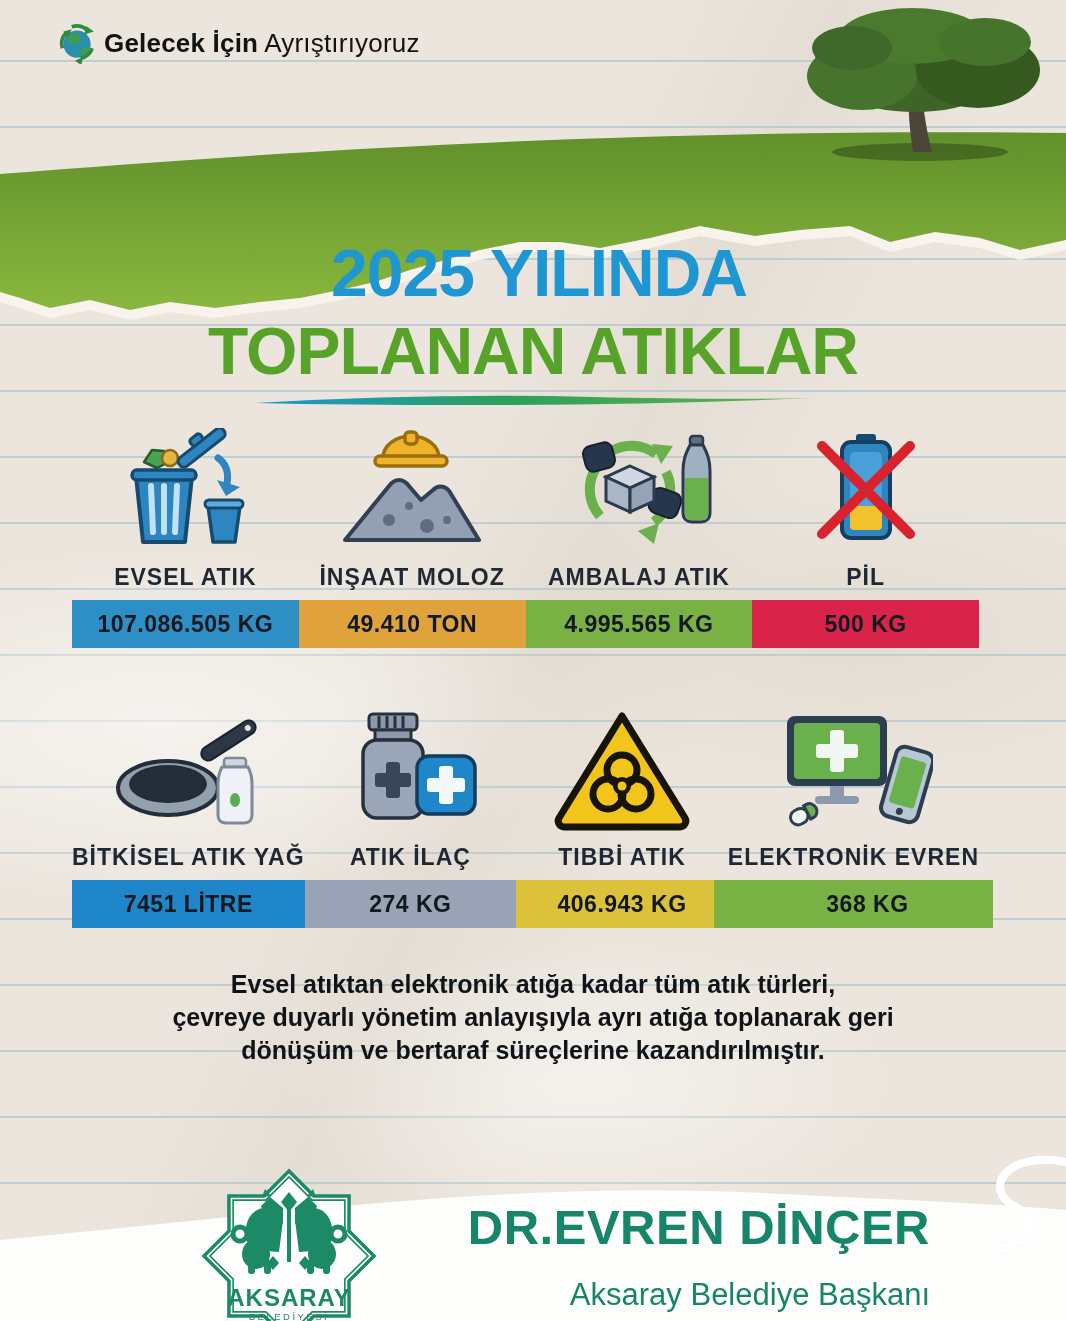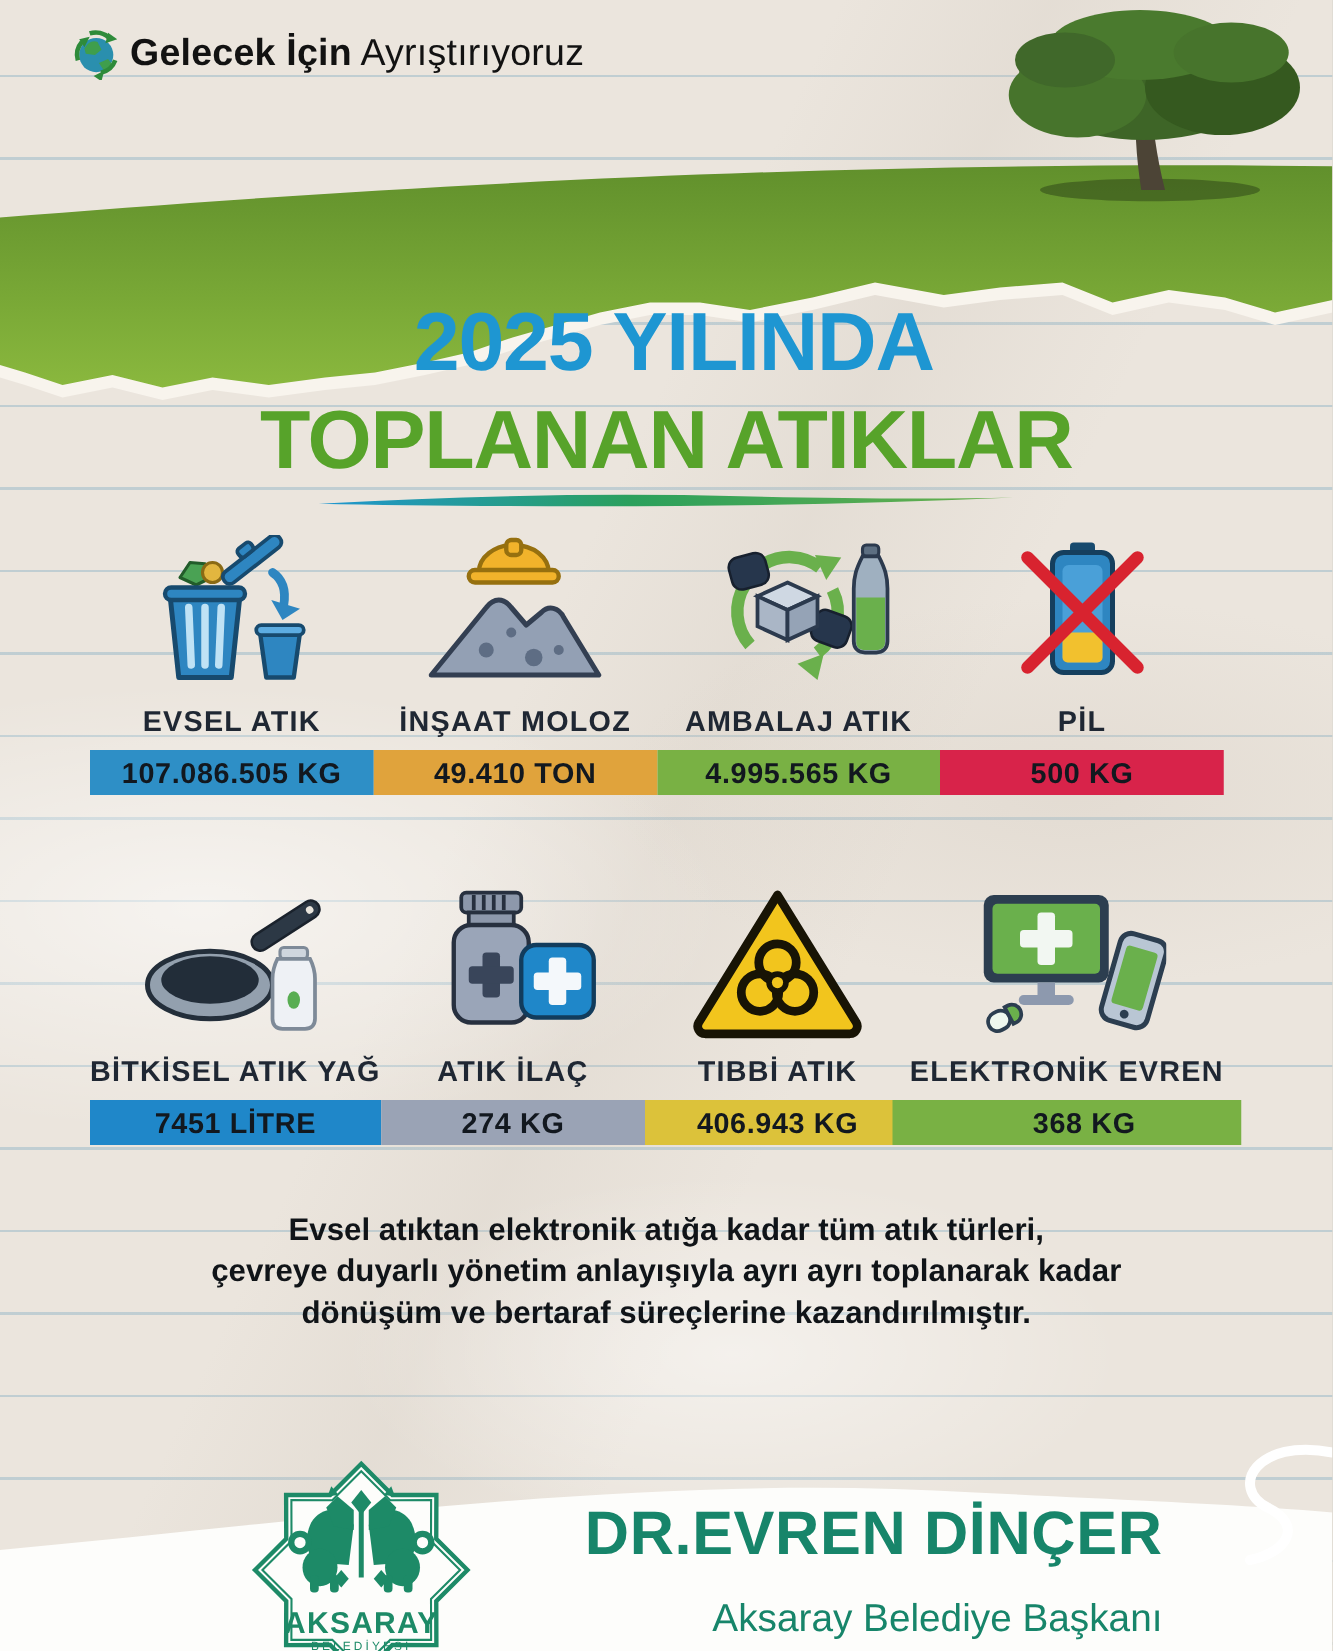--- a/index.html
+++ b/index.html
@@ -16,38 +16,38 @@
       radial-gradient(700px 300px at 15% 55%, rgba(255,255,255,.55), transparent 60%),
       radial-gradient(600px 260px at 80% 48%, rgba(208,198,186,.30), transparent 60%),
       radial-gradient(520px 240px at 55% 82%, rgba(255,255,255,.45), transparent 60%),
       linear-gradient(115deg, transparent 40%, rgba(203,194,183,.22) 50%, transparent 62%);
   }
   .layer{position:absolute; z-index:1;}
   .content{position:absolute; z-index:2;}
 
   
   .brand{left:56px; top:22px; display:flex; align-items:center; gap:6px; color:#121212;}
-  .brand .txt{font-size:30px; letter-spacing:.2px;}
+  .brand .txt{font-size:26px; letter-spacing:.2px;}
   .brand .b{font-weight:bold;}
 
   
   .title{left:0; right:0; text-align:center; font-weight:bold; letter-spacing:-1px; line-height:1;}
   .title1{top:240px; font-size:66px;padding-left:12px;}
   .title2{top:318px; font-size:66px;}
   .swoosh{left:253px; top:392px;}
 
   
   .row{left:0; right:15px; display:grid; grid-template-columns:repeat(4,1fr); padding:0 72px; justify-items:center;}
   .row1{top:424px;}
   .row2{top:700px;}
   .cell{display:flex; flex-direction:column; align-items:center; width:100%;}
   .icon-box{height:128px; display:flex; align-items:flex-end; justify-content:center;}
   .row2 .icon-box{height:132px;}
   .item-label{margin:12px 0 9px; font-size:23px; font-weight:bold; letter-spacing:1px; color:#1f2733; white-space:nowrap;}
-  .badge{width:100%; height:36px; display:flex; align-items:center; justify-content:center;
+  .badge{width:100%; height:48px; display:flex; align-items:center; justify-content:center;
          font-size:23px; font-weight:bold; letter-spacing:.5px; color:#12181f;}
 
   
   .desc{left:50%; transform:translateX(-50%); top:968px; width:960px; text-align:center;
         font-size:25px; font-weight:bold; color:#101418; line-height:1.32;}
   .desc span{display:block;}
 
   
   .footer-name{left:330px; top:1202px; width:600px; text-align:right;}
   .footer-name .name{font-size:49px; font-weight:bold; letter-spacing:.5px; line-height:1.05;}
@@ -290,21 +290,21 @@
         </g>
       </svg>
         </div>
       <div class="item-label">ELEKTRONİK EVREN</div>
       <div class="badge" style="background: rgb(121, 177, 68); padding-left: 28px;">368 KG</div>
     </div>
   </div>
 
   <div class="content desc">
     <span>Evsel atıktan elektronik atığa kadar tüm atık türleri,</span>
-    <span>çevreye duyarlı yönetim anlayışıyla ayrı ayrı toplanarak kadar</span>
+    <span>çevreye duyarlı yönetim anlayışıyla ayrı atığa toplanarak geri</span>
     <span>dönüşüm ve bertaraf süreçlerine kazandırılmıştır.</span>
   </div>
 
   <svg class="content logo" width="176" height="200" viewBox="0 0 172 200">
     <g fill="#fdfdfb" stroke="#1d8a67">
       <polygon stroke-width="3.5" points="86,15 110.9,40 146.1,39.9 146,75.1 171,100 146,124.9 146.1,160.1 110.9,160 86,185 61.1,160 25.9,160.1 26,124.9 1,100 26,75.1 25.9,39.9 61.1,40"></polygon>
       <polygon stroke-width="1.8" fill="none" transform="translate(86 100) scale(.93) translate(-86 -100)" points="86,15 110.9,40 146.1,39.9 146,75.1 171,100 146,124.9 146.1,160.1 110.9,160 86,185 61.1,160 25.9,160.1 26,124.9 1,100 26,75.1 25.9,39.9 61.1,40"></polygon>
     </g>
     <g fill="#1d8a67">
       <g id="lionR">

